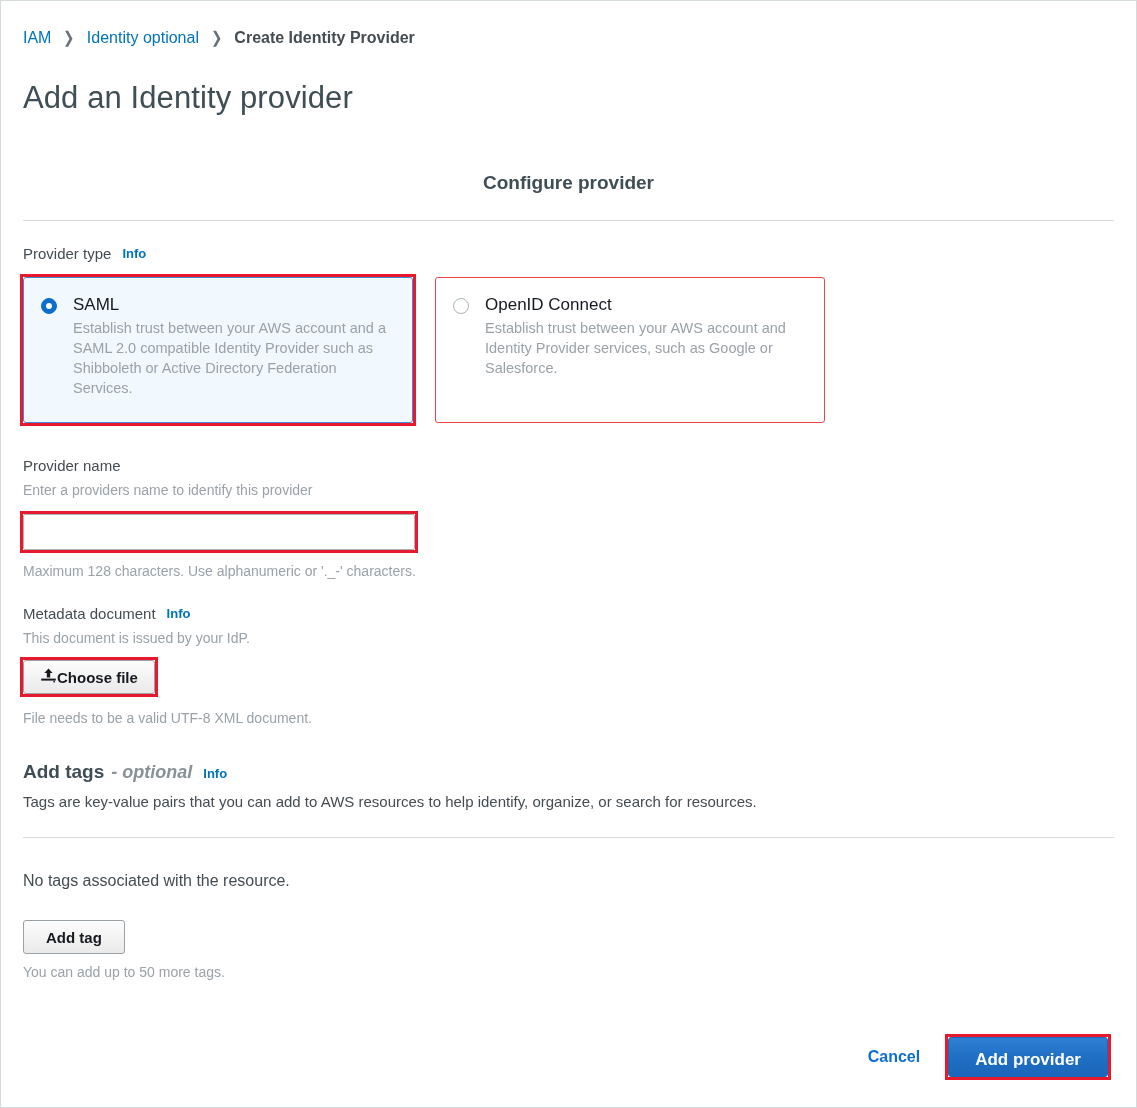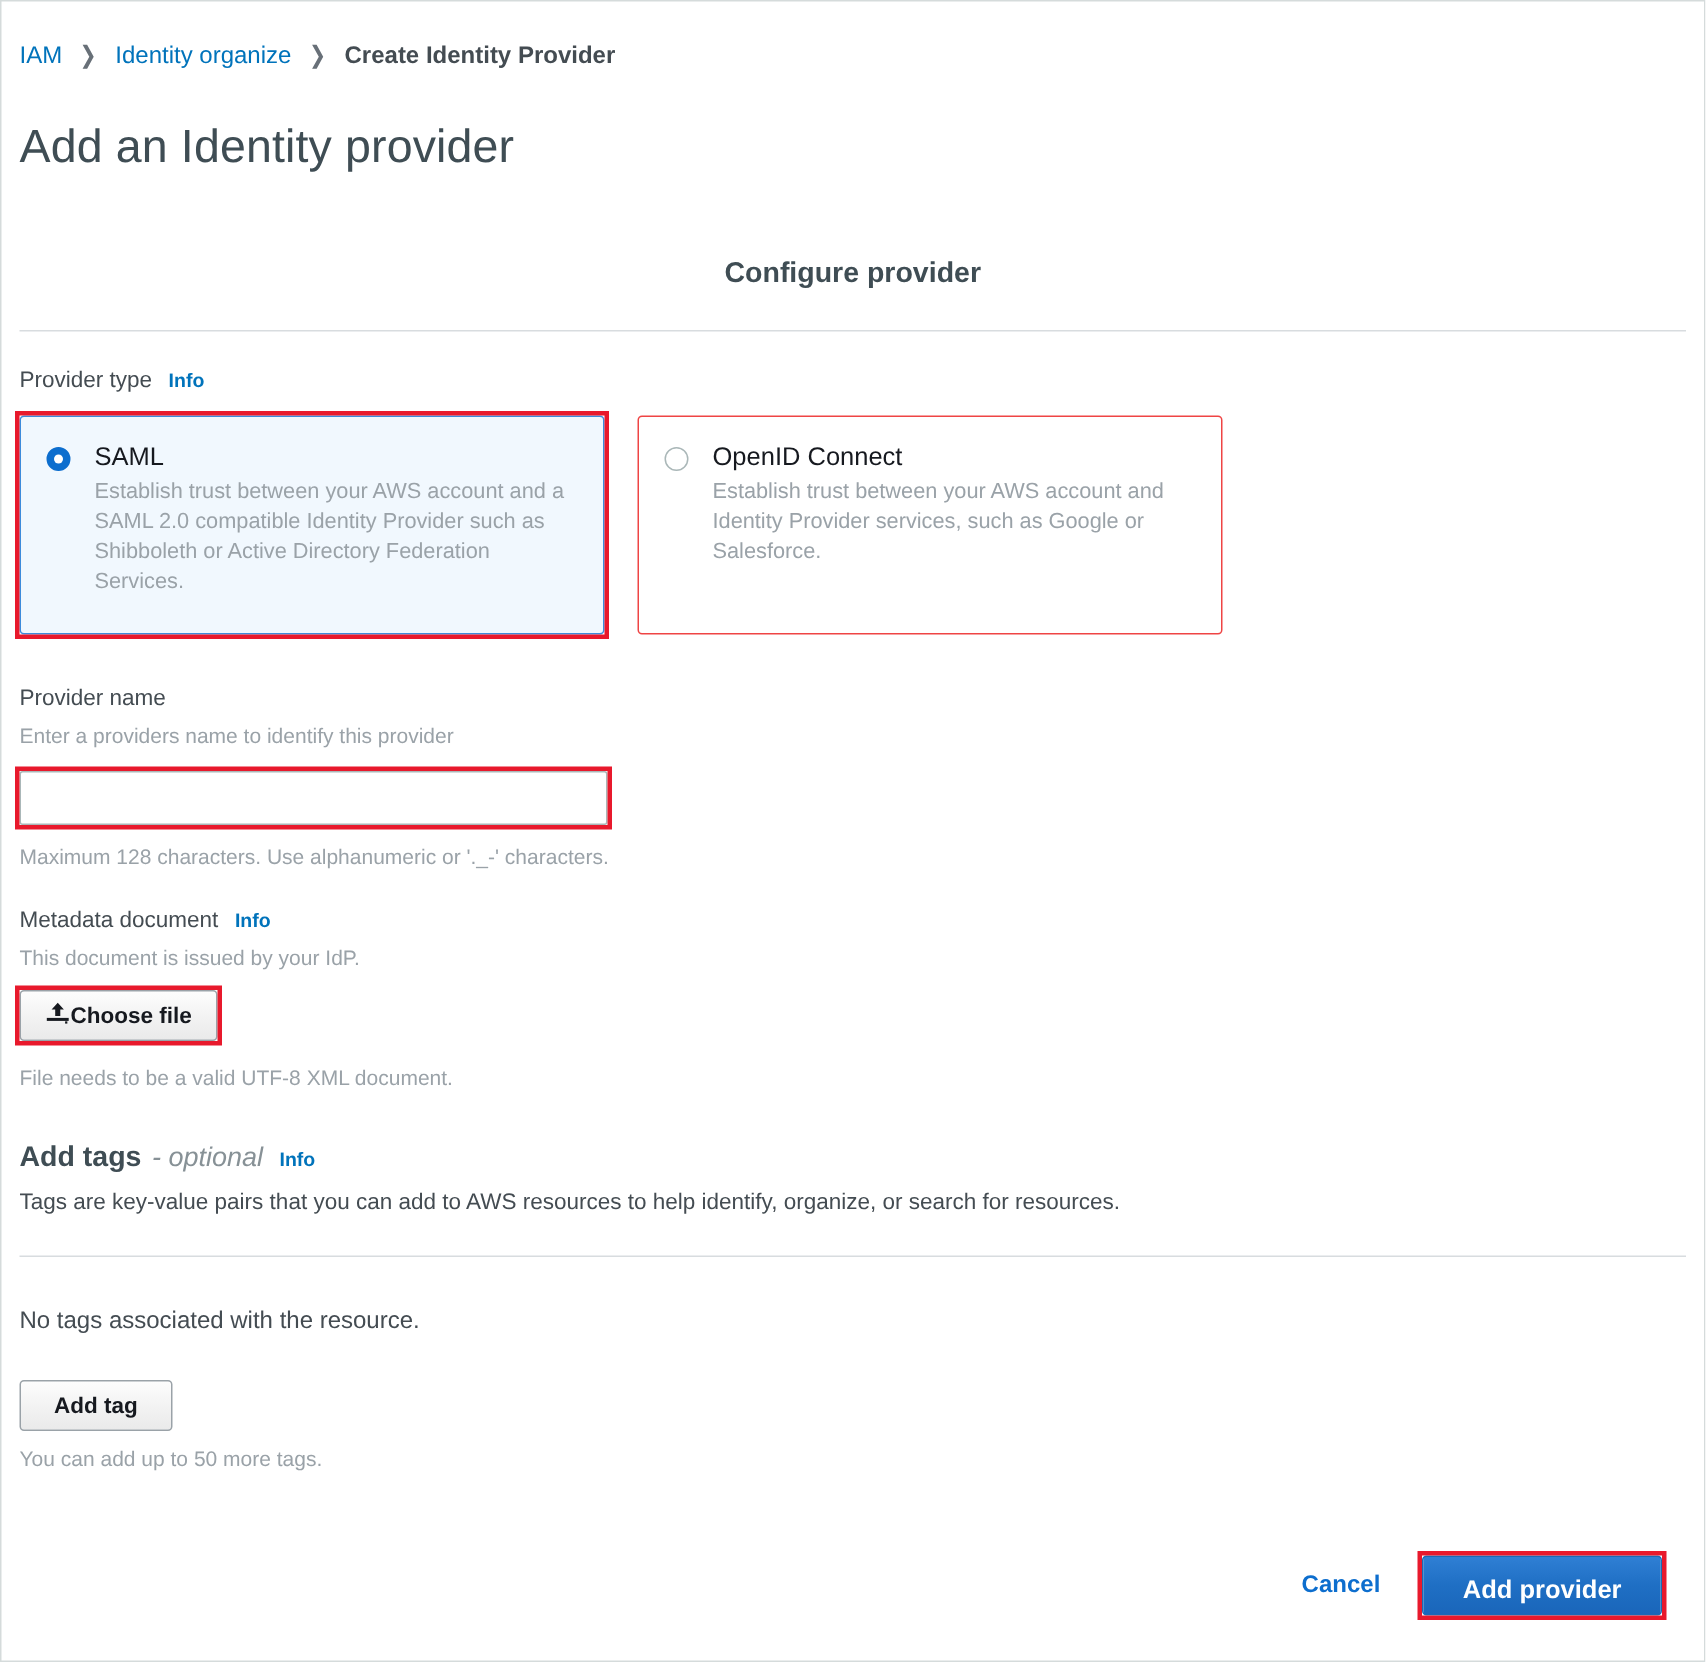--- a/index.html
+++ b/index.html
@@ -14,21 +14,21 @@
   #page {
     position: relative;
     width: 1137px;
     height: 1108px;
     box-sizing: border-box;
     border: 1px solid #d5dbdb;
     background: #ffffff;
     overflow: hidden;
   }
   .inner {
-    padding: 0 12px;
+    padding: 0 22px;
   }
 
   
   .breadcrumb {
     display: flex;
     align-items: center;
     padding-top: 26px;
     font-size: 16px;
     line-height: 22px;
   }
@@ -246,21 +246,21 @@
     font-size: 19px;
     line-height: 24px;
     font-weight: bold;
     color: #3f4d54;
   }
   .tags-heading .opt {
     font-size: 18px;
     color: #879196;
     font-style: italic;
     margin-left: 7px;
-    font-weight: normal;
+    font-weight: bold;
   }
   .tags-desc {
     font-size: 15px;
     line-height: 20px;
     color: #444c52;
     margin-top: 8px;
   }
   .no-tags {
     font-size: 16px;
     line-height: 21px;
@@ -311,21 +311,21 @@
 </head>
 <body>
 
 <div id="page">
 
   <div class="inner">
 
     <nav class="breadcrumb">
       <span class="crumb-link">IAM</span>
       <span class="crumb-sep">❯</span>
-      <span class="crumb-link">Identity organize</span>
+      <span class="crumb-link">Identity optional</span>
       <span class="crumb-sep">❯</span>
       <span class="crumb-current">Create Identity Provider</span>
     </nav>
 
     <h1 class="page-title">Add an Identity provider</h1>
 
     <h2 class="section-title">Configure provider</h2>
     <div class="divider"></div>
 
     <div style="margin-top:23px;">

